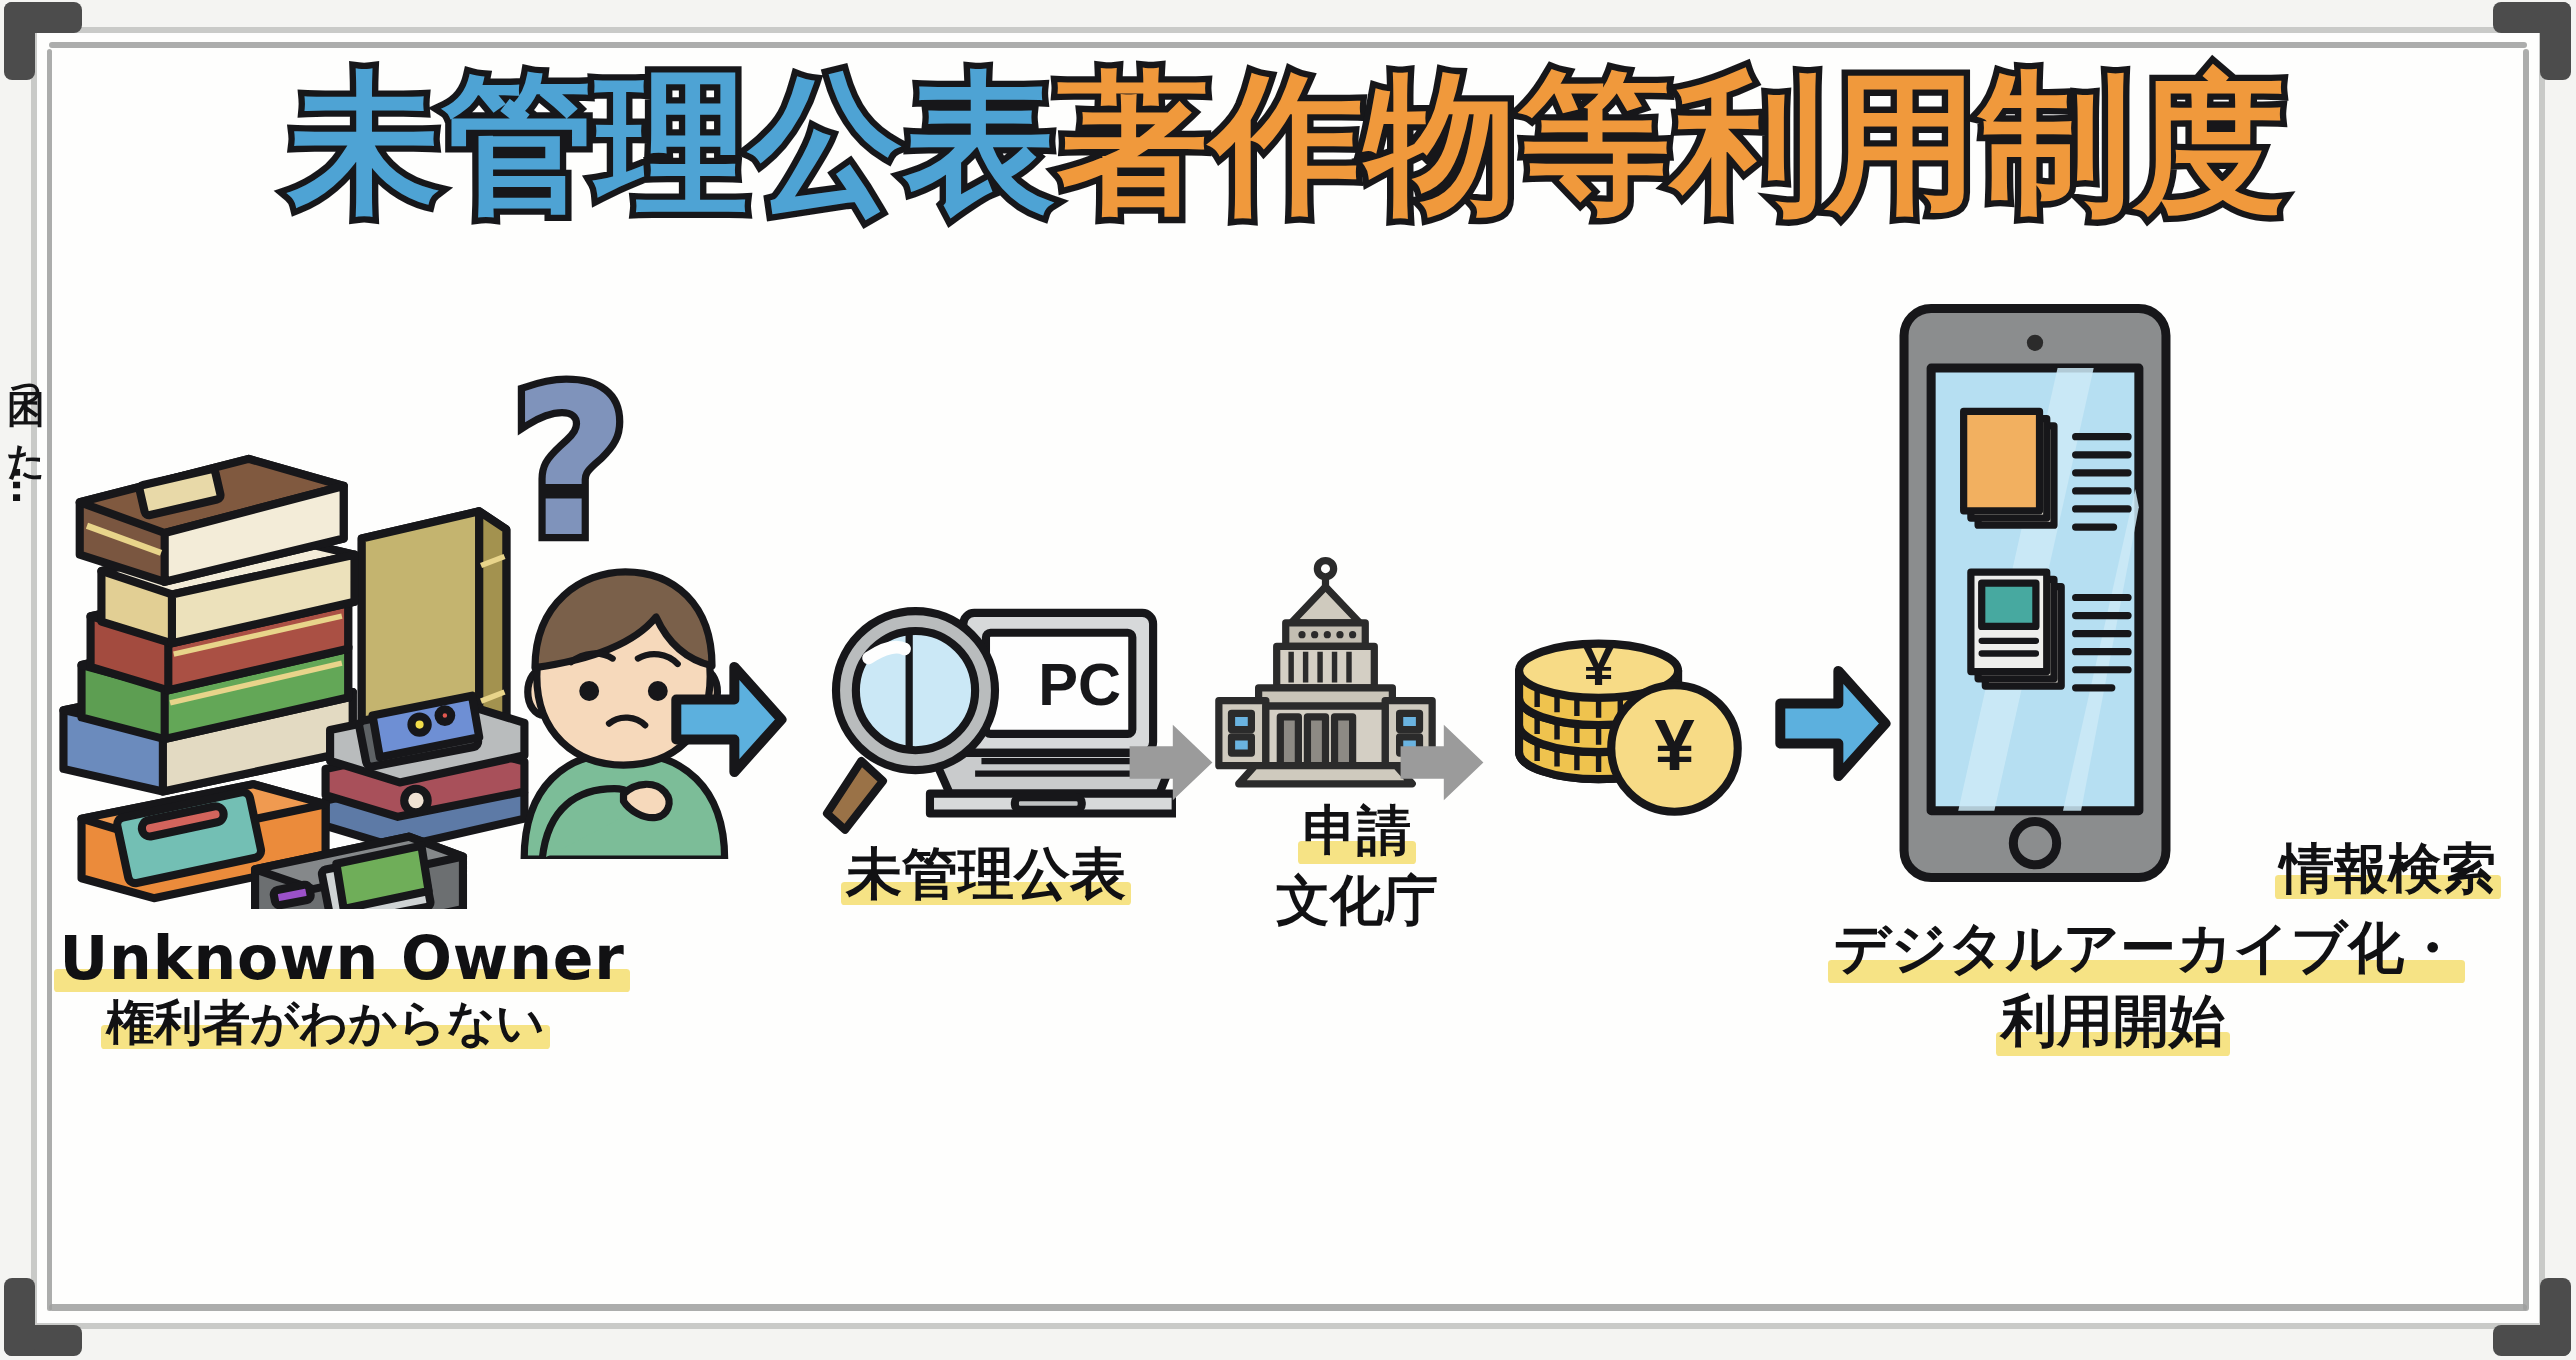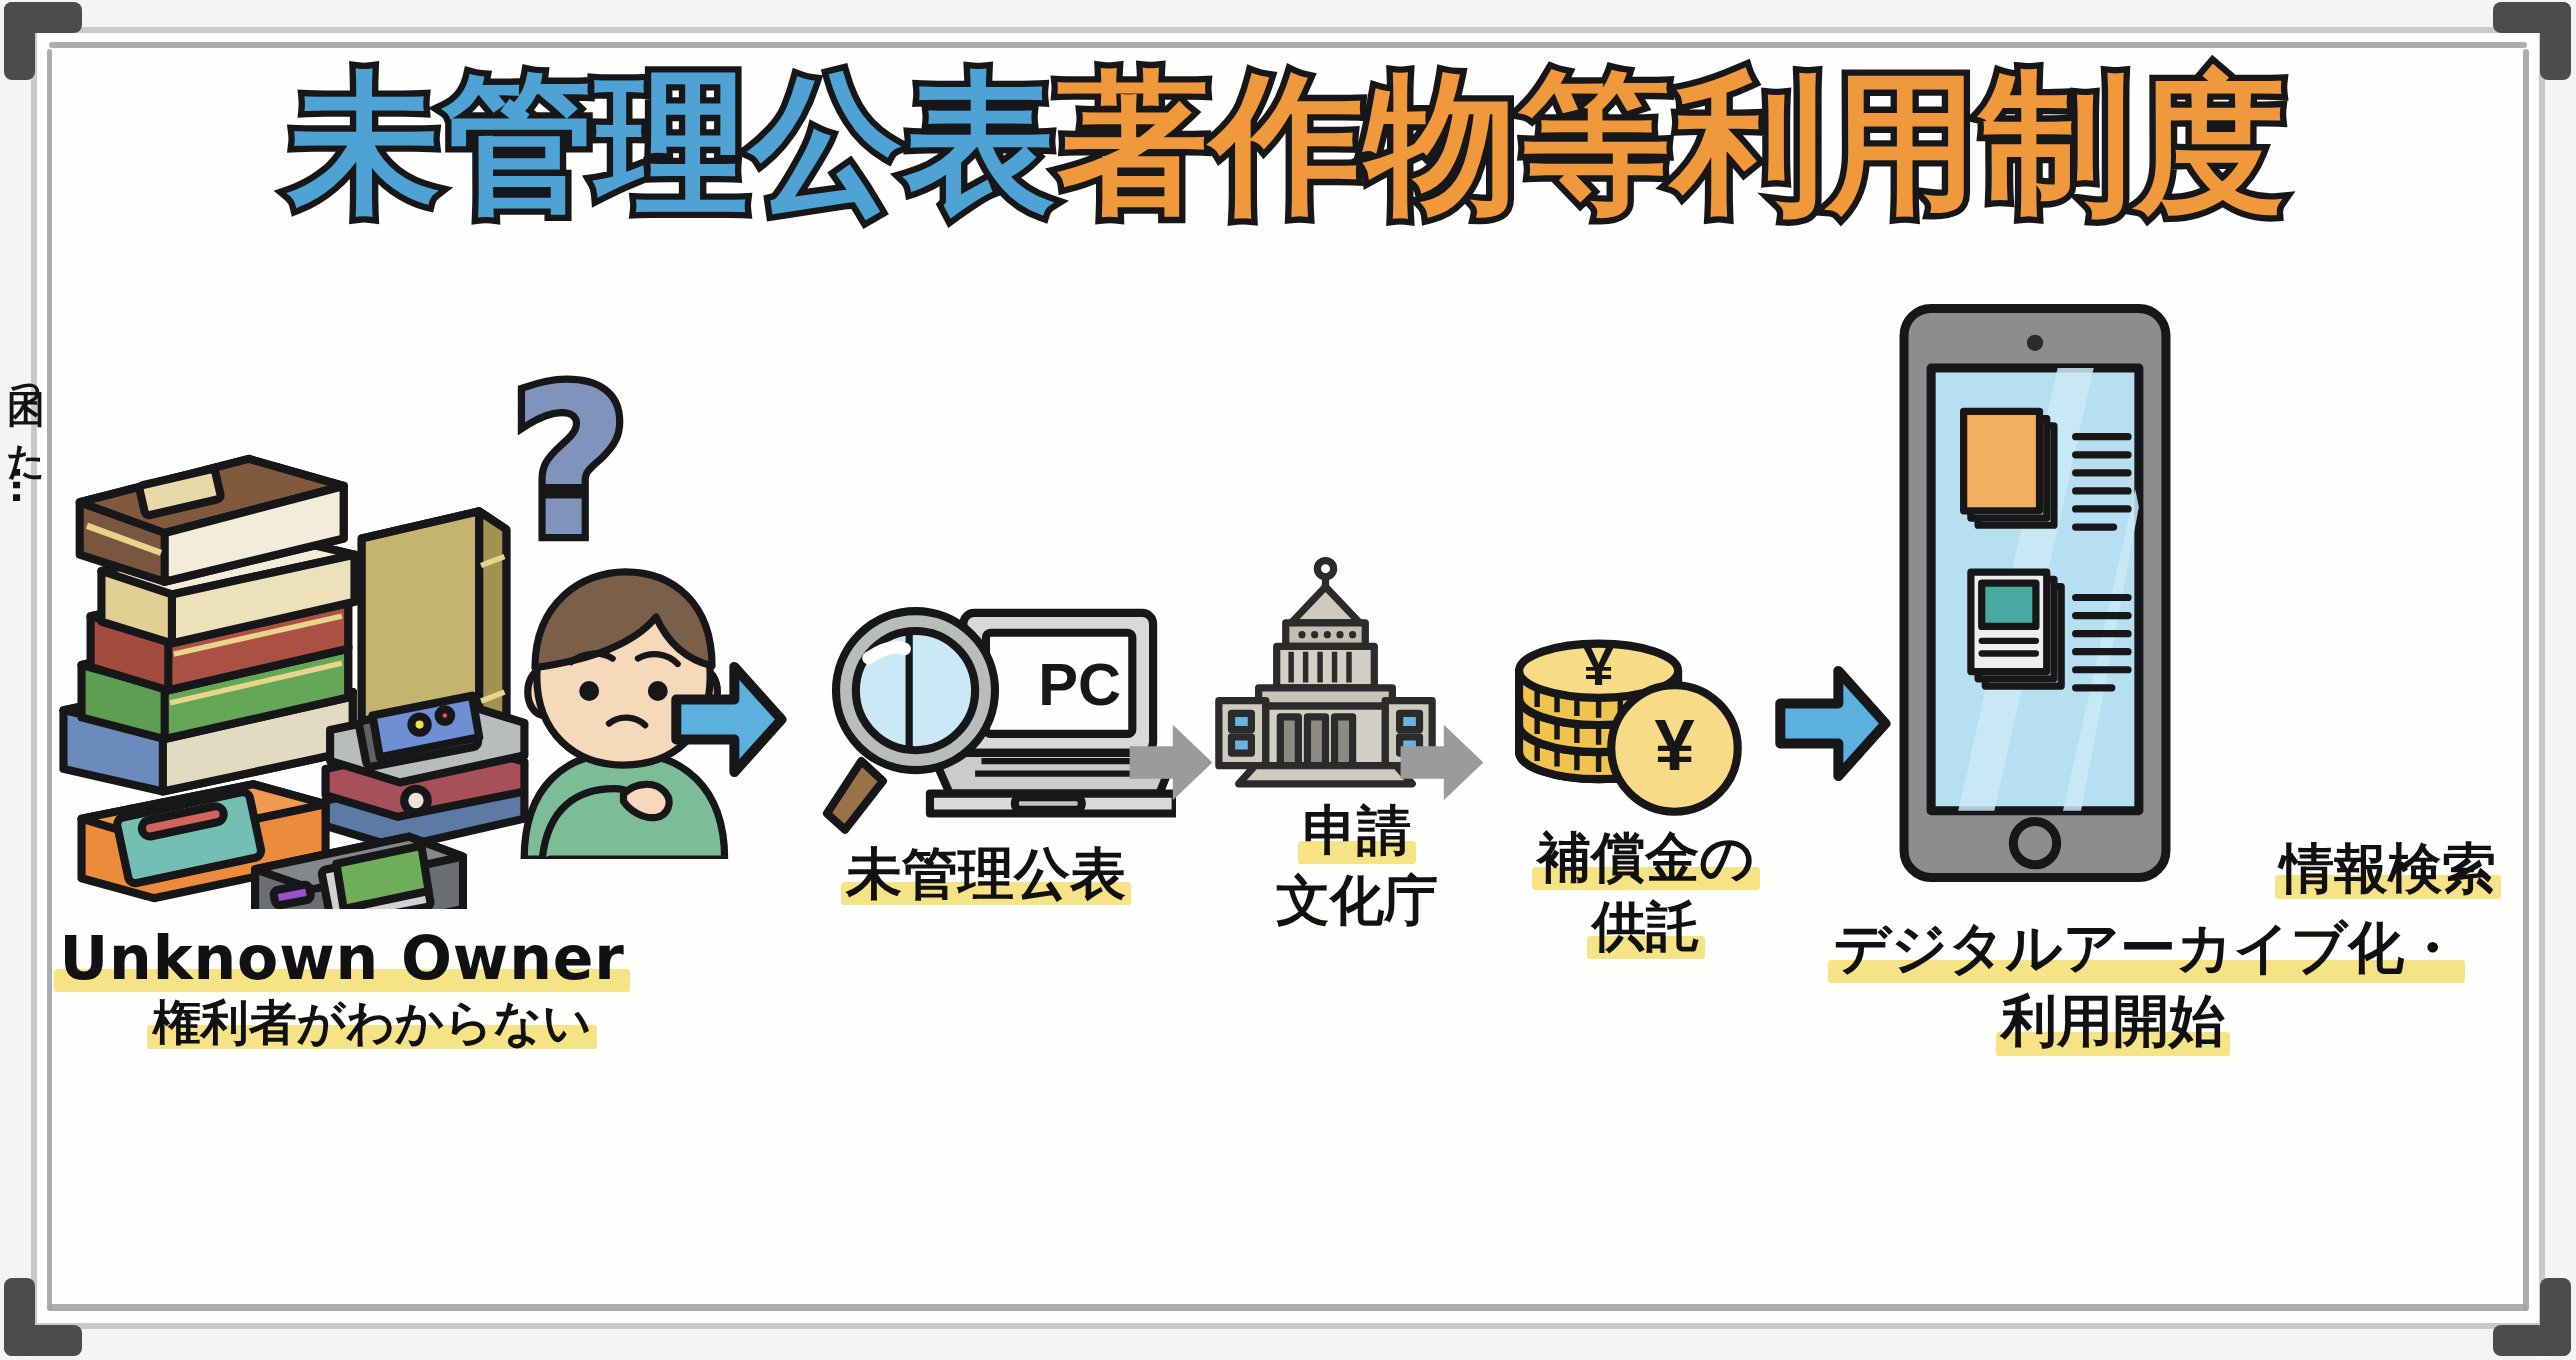--- a/index.html
+++ b/index.html
@@ -103,21 +103,21 @@
     left:715px;top:253px;
     writing-mode:vertical-rl;
     font-family:"DejaVu Sans","Liberation Sans",sans-serif;
     font-weight:bold;font-size:38px;color:#131315;letter-spacing:5.4px;
   }
 
   
   .arrow-blue svg,.arrow-gray svg{display:block;}
 
   
-  #cap-unknown{left:54px;top:561px;width:543px;text-align:right;}
+  #cap-unknown{left:54px;top:561px;width:543px;}
   #cap-unknown .l1{font-size:60px;letter-spacing:0.9px;}
   #cap-unknown .l2{font-size:48px;margin-top:0;}
 
   #cap-search{left:814px;top:479px;width:344px;font-size:56px;}
   #cap-bunka{left:1203px;top:434px;width:308px;font-size:54px;line-height:1.3;}
   #cap-money{left:1474px;top:461px;width:344px;font-size:54px;line-height:1.28;}
   #cap-digital{left:1828px;top:550px;width:570px;font-size:56px;line-height:1.30;}
   #cap-kikan{left:2216px;top:475px;width:344px;font-size:54px;}
 </style>
 </head>
@@ -328,24 +328,20 @@
         <ellipse cx="108" cy="116" rx="88" ry="30" fill="#f7db86"></ellipse>
         <path d="M20 86 L20 116 A88 30 0 0 0 196 116 L196 86 Z" fill="#efc34e"></path>
         <path d="M40 100 L40 126 M62 106 L62 132 M84 110 L84 136 M108 112 L108 138 M132 110 L132 136 M154 106 L154 132 M176 100 L176 126" stroke-width="6"></path>
         <ellipse cx="108" cy="86" rx="88" ry="30" fill="#f7db86"></ellipse>
         <circle cx="192" cy="172" r="70" fill="#f7db86"></circle>
       </g>
       <text x="108" y="102" text-anchor="middle" font-family="'Liberation Sans',sans-serif" font-size="60" font-weight="bold" fill="#17171a">¥</text>
       <text x="192" y="196" text-anchor="middle" font-family="'Liberation Sans',sans-serif" font-size="80" font-weight="bold" fill="#17171a">¥</text>
     </svg>
   </div>
-  <div class="node cap" id="cap-money">
-    <div><span class="hl"><span>補償金の</span></span></div>
-    <div><span class="hl"><span>供託</span></span></div>
-  </div>
 
   <div class="node arrow-blue" style="left:1773px;top:298px;">
     <svg width="118" height="127" viewBox="0 0 130 140">
       <path d="M8 48 L72 48 L72 12 L124 70 L72 128 L72 92 L8 92 Z" fill="#5cb0de" stroke="#17171a" stroke-width="11" stroke-linejoin="round"></path>
     </svg>
   </div>
 
   <div class="node" style="left:1895px;top:-63px;">
     <svg width="280" height="597" viewBox="0 0 310 660">
       <g stroke="#17171a" stroke-width="10" stroke-linejoin="round">

